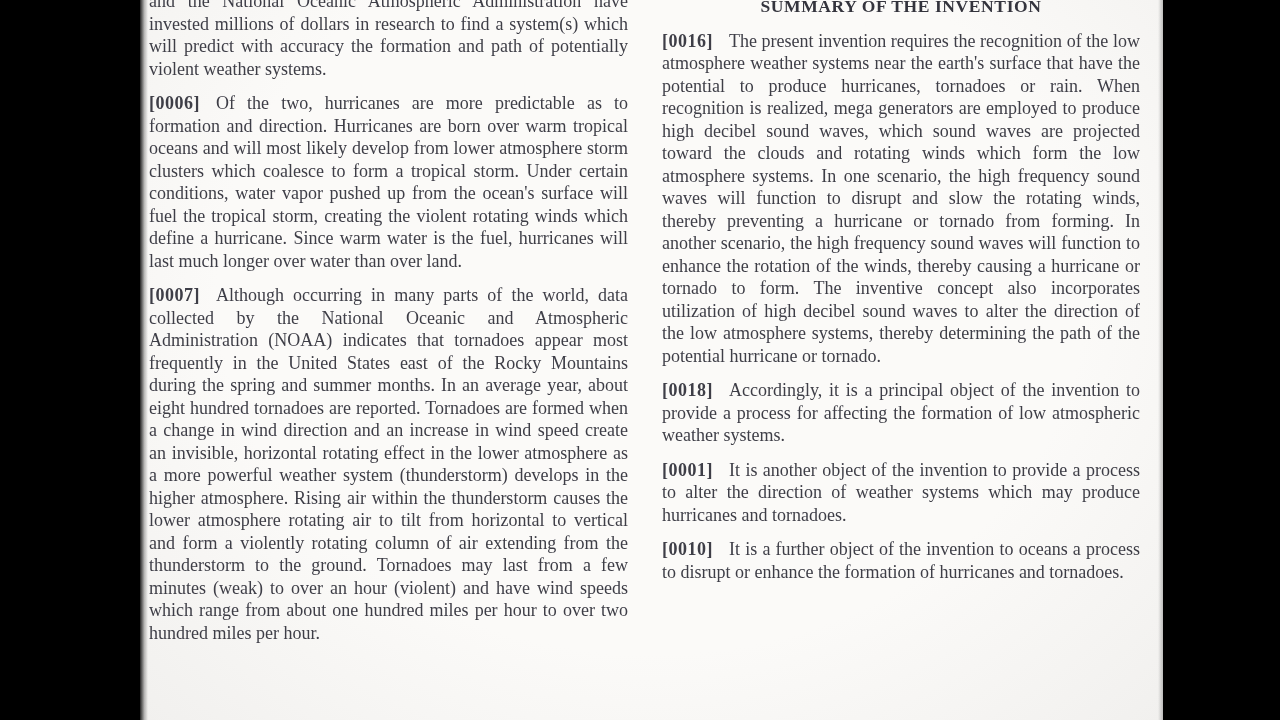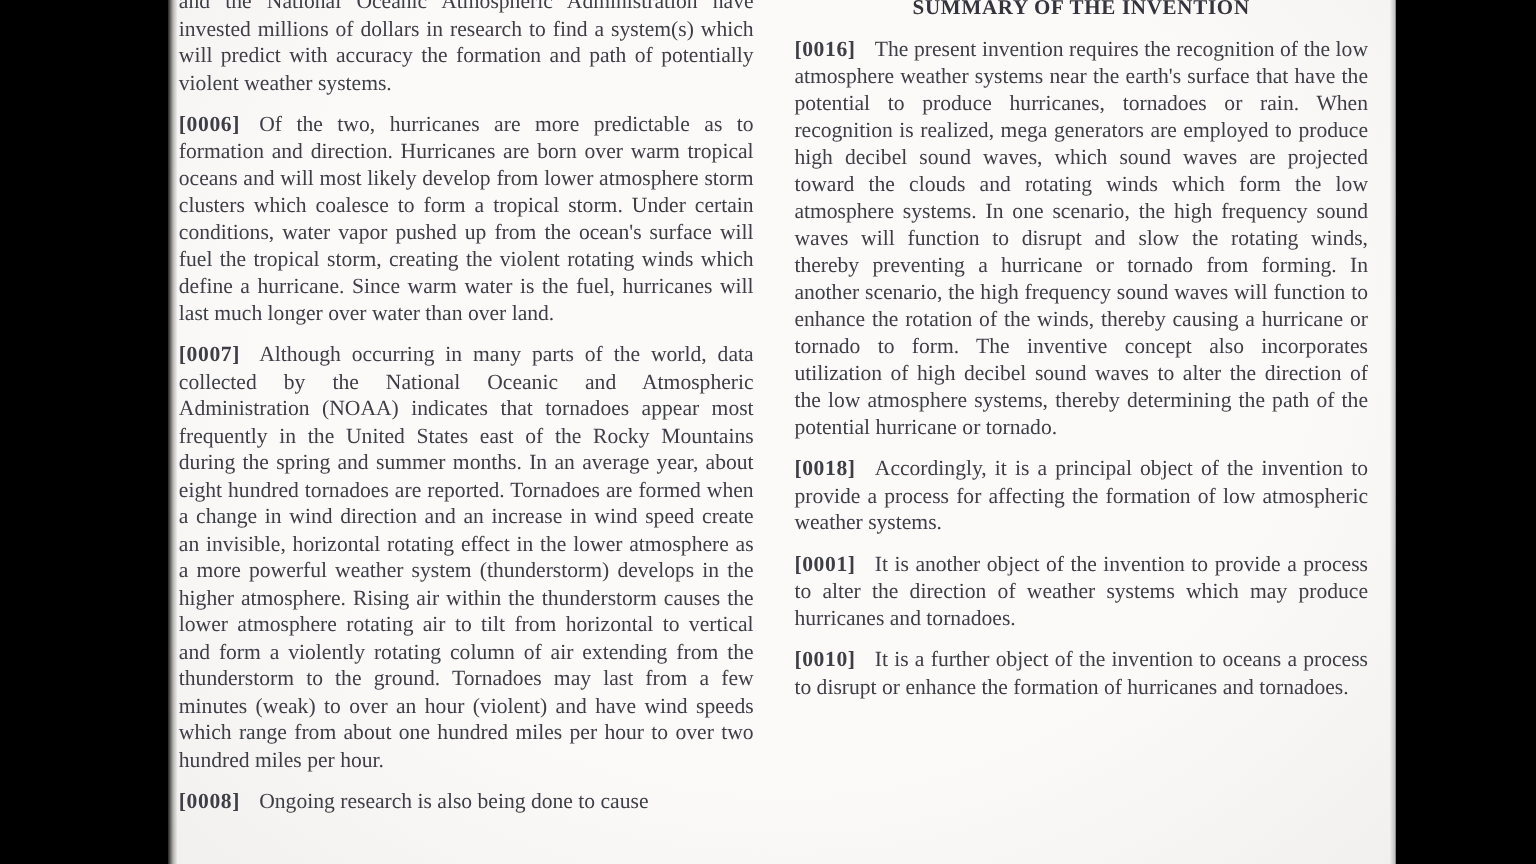--- a/index.html
+++ b/index.html
@@ -88,23 +88,20 @@
     <div class="column col-left">
       <p>
         <span>and the National Oceanic Atmospheric Administration have invested millions of dollars in research to find a system(s) which will predict with accuracy the formation and path of potentially violent weather systems.</span>
       </p>
       <p>
         <span class="pnum">[0006]</span><span>Of the two, hurricanes are more predictable as to formation and direction. Hurricanes are born over warm tropical oceans and will most likely develop from lower atmosphere storm clusters which coalesce to form a tropical storm. Under certain conditions, water vapor pushed up from the ocean's surface will fuel the tropical storm, creating the violent rotating winds which define a hurricane. Since warm water is the fuel, hurricanes will last much longer over water than over land.</span>
       </p>
       <p>
         <span class="pnum">[0007]</span><span>Although occurring in many parts of the world, data collected by the National Oceanic and Atmospheric Administration (NOAA) indicates that tornadoes appear most frequently in the United States east of the Rocky Mountains during the spring and summer months. In an average year, about eight hundred tornadoes are reported. Tornadoes are formed when a change in wind direction and an increase in wind speed create an invisible, horizontal rotating effect in the lower atmosphere as a more powerful weather system (thunderstorm) develops in the higher atmosphere. Rising air within the thunderstorm causes the lower atmosphere rotating air to tilt from horizontal to vertical and form a violently rotating column of air extending from the thunderstorm to the ground. Tornadoes may last from a few minutes (weak) to over an hour (violent) and have wind speeds which range from about one hundred miles per hour to over two hundred miles per hour.</span>
       </p>
-      <p>
-        <span class="pnum">[0008]</span><span>Ongoing research is also being done to cause</span>
-      </p>
     </div>
 
     <div class="column col-right">
       <p class="section-heading">SUMMARY OF THE INVENTION</p>
       <p>
         <span class="pnum">[0016]</span><span>The present invention requires the recognition of the low atmosphere weather systems near the earth's surface that have the potential to produce hurricanes, tornadoes or rain. When recognition is realized, mega generators are employed to produce high decibel sound waves, which sound waves are projected toward the clouds and rotating winds which form the low atmosphere systems. In one scenario, the high frequency sound waves will function to disrupt and slow the rotating winds, thereby preventing a hurricane or tornado from forming. In another scenario, the high frequency sound waves will function to enhance the rotation of the winds, thereby causing a hurricane or tornado to form. The inventive concept also incorporates utilization of high decibel sound waves to alter the direction of the low atmosphere systems, thereby determining the path of the potential hurricane or tornado.</span>
       </p>
       <p>
         <span class="pnum">[0018]</span><span>Accordingly, it is a principal object of the invention to provide a process for affecting the formation of low atmospheric weather systems.</span>
       </p>

